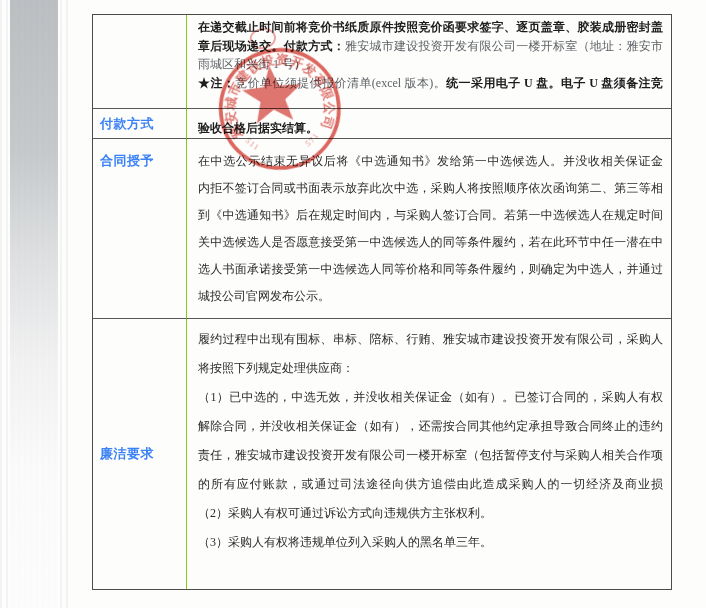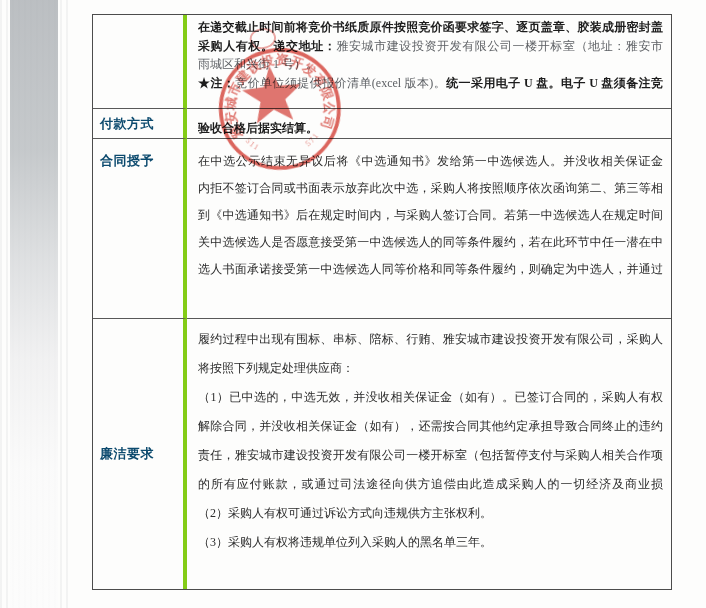--- a/index.html
+++ b/index.html
@@ -11,23 +11,23 @@
     background:linear-gradient(to bottom,#b0b4b8 0,#bcc0c3 150px,#d9dbdd 260px,#efeff0 360px,#fafafa 470px,#fcfcfc 100%);
     opacity:.85;}
   .scan-streaks{position:absolute;left:0;top:0;width:70px;height:608px;
     background:repeating-linear-gradient(to right,rgba(150,155,160,.10) 0 2px,rgba(255,255,255,0) 2px 6px);}
 
   .doc-table{position:absolute;left:92px;top:14px;width:580px;height:576px;
     box-sizing:border-box;border:1.4px solid #4c4c4c;
     display:grid;grid-template-columns:94px 1fr;grid-template-rows:94px 30px 180px 1fr;
     background:transparent;}
   .cell{box-sizing:border-box;}
-  .lbl{border-right:4px solid #84cc16;border-bottom:1px solid #585858;
+  .lbl{border-right:1px solid #84cc16;border-bottom:1px solid #585858;
     display:flex;align-items:center;padding-left:7px;
-    font-weight:700;font-size:13px;color:#0c4a6e;letter-spacing:.5px;text-align:right;}
+    font-weight:700;font-size:13px;color:#3b82f6;letter-spacing:.5px;text-align:right;}
   .lbl.top{align-items:flex-start;padding-top:13px;}
   .lbl.nob, .cnt.nob{border-bottom:none;}
   .cnt{border-bottom:1px solid #585858;padding:2px 8px 0 11px;font-size:12px;color:#262626;}
   .cnt.mid{display:flex;align-items:flex-end;padding-top:0;}
   .r1{--lh:18.5px;padding-top:3px;}
   .r3{--lh:27px;padding-top:9px;}
   .r4{--lh:29px;padding-top:6px;}
   .tline{height:var(--lh,19px);line-height:var(--lh,19px);overflow:hidden;
     text-align:justify;text-align-last:left;-moz-text-align-last:left;text-justify:inter-character;}
   .tline.just{text-align-last:justify;-moz-text-align-last:justify;}
@@ -53,37 +53,38 @@
 <div class="page">
 
   <div class="scan-streaks"></div>
   <div class="scan-band"></div>
 
   <div class="doc-table">
 
     <div class="cell lbl"></div>
     <div class="cell cnt r1">
         <div class="tline just"><span class="seg-b">在递交截止时间前将竞价书纸质原件按照竞价函要求签字、逐页盖章、胶装成册密封盖</span></div>
-        <div class="tline just"><span class="seg-b">采购人有权。递交地址：</span><span class="seg-l">雅安城市建设投资开发有限公司一楼开标室（地址：雅安市</span></div>
+        <div class="tline just"><span class="seg-b">章后现场递交。付款方式：</span><span class="seg-l">雅安城市建设投资开发有限公司一楼开标室（地址：雅安市</span></div>
         <div class="tline"><span class="seg-l">雨城区和兴街 1 号）。</span></div>
         <div class="tline just"><span class="seg-b">★注：</span><span class="seg-l">竞价单位须提供报价清单(excel 版本)。</span><span class="seg-b">统一采用电子 U 盘。电子 U 盘须备注竞</span></div>
       </div>
 
     <div class="cell lbl">付款方式</div>
     <div class="cell cnt mid">
         <div class="tline"><span class="seg-b">验收合格后据实结算。</span></div>
       </div>
 
     <div class="cell lbl top">合同授予</div>
     <div class="cell cnt r3">
         <div class="tline just"><span class="seg-n">在中选公示结束无异议后将《中选通知书》发给第一中选候选人。并没收相关保证金</span></div>
         <div class="tline just"><span class="seg-n">内拒不签订合同或书面表示放弃此次中选，采购人将按照顺序依次函询第二、第三等相</span></div>
         <div class="tline just"><span class="seg-n">到《中选通知书》后在规定时间内，与采购人签订合同。若第一中选候选人在规定时间</span></div>
         <div class="tline just"><span class="seg-n">关中选候选人是否愿意接受第一中选候选人的同等条件履约，若在此环节中任一潜在中</span></div>
         <div class="tline just"><span class="seg-n">选人书面承诺接受第一中选候选人同等价格和同等条件履约，则确定为中选人，并通过</span></div>
+        <div class="tline"><span class="seg-n">城投公司官网发布公示。</span></div>
       </div>
 
     <div class="cell lbl nob">廉洁要求</div>
     <div class="cell cnt r4 nob">
         <div class="tline just"><span class="seg-n">履约过程中出现有围标、串标、陪标、行贿、雅安城市建设投资开发有限公司，采购人</span></div>
         <div class="tline"><span class="seg-n">将按照下列规定处理供应商：</span></div>
         <div class="tline just"><span class="seg-n">（1）已中选的，中选无效，并没收相关保证金（如有）。已签订合同的，采购人有权</span></div>
         <div class="tline just"><span class="seg-n">解除合同，并没收相关保证金（如有），还需按合同其他约定承担导致合同终止的违约</span></div>
         <div class="tline just"><span class="seg-n">责任，雅安城市建设投资开发有限公司一楼开标室（包括暂停支付与采购人相关合作项目</span></div>
         <div class="tline"><span class="seg-n">的所有应付账款，或通过司法途径向供方追偿由此造成采购人的一切经济及商业损失）。</span></div>

